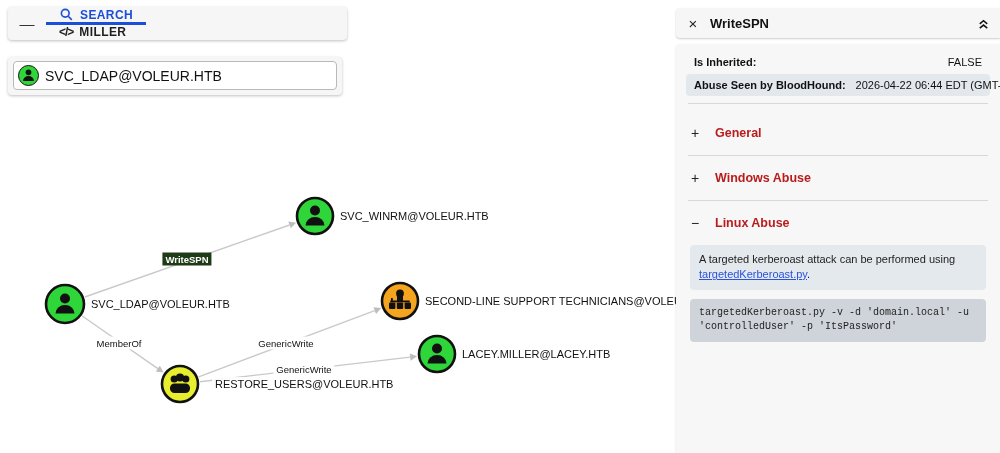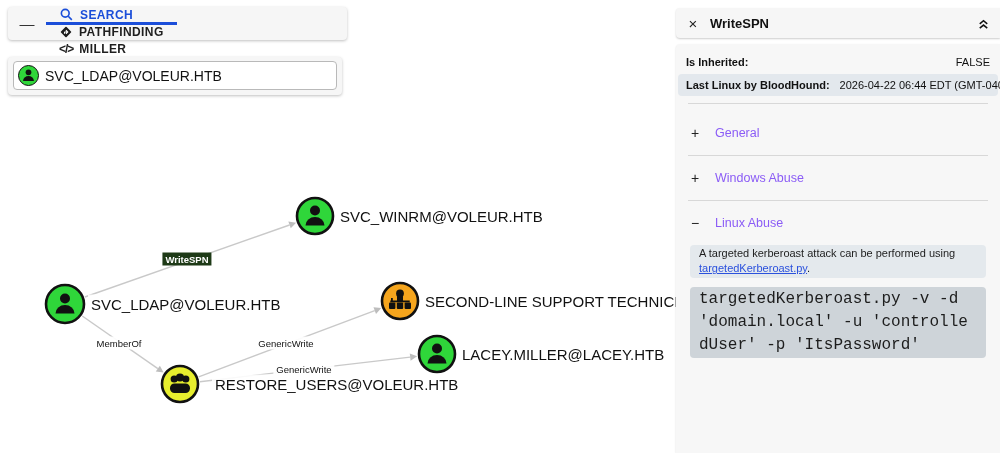--- a/index.html
+++ b/index.html
@@ -8,21 +8,21 @@
     --edge:#c9c9c9; --edgehl:#1e3a17;
   }
   *{box-sizing:border-box;margin:0;padding:0;}
   html,body{width:1000px;height:453px;overflow:hidden;background:#fff;
     font-family:"Liberation Sans",sans-serif;color:#1d1d1d;}
   .stage{position:relative;width:1000px;height:453px;background:#fff;}
 
   
   .graph-wrap{position:absolute;left:0;top:0;width:676px;height:453px;}
   .graph-wrap svg{position:absolute;left:0;top:0;}
-  .node-label{position:absolute;transform:translateY(-50%);font-size:15px;
+  .node-label{position:absolute;transform:translateY(-50%);font-size:11px;
     background:rgba(255,255,255,.88);padding:1px 3px;white-space:nowrap;color:#111;}
   .edge-label{position:absolute;transform:translate(-50%,-50%);font-size:9.5px;
     background:rgba(255,255,255,.92);padding:1px 3px;white-space:nowrap;color:#111;}
   .edge-label.hl{background:var(--edgehl);color:#fff;font-weight:bold;}
 
   
   .tabs-card{position:absolute;left:8px;top:7px;width:339px;height:33px;background:var(--card);
     border-radius:4px;box-shadow:0 1px 3px rgba(0,0,0,.25);display:flex;align-items:stretch;z-index:5;}
   .min-btn{width:38px;display:flex;align-items:center;justify-content:center;cursor:pointer;
     font-size:15px;color:#333;border:none;background:transparent;}
@@ -46,32 +46,32 @@
   .panel-header{position:absolute;left:676px;top:8px;width:324px;height:30px;background:var(--card);
     border-radius:4px 0 0 4px;box-shadow:0 1px 2px rgba(0,0,0,.2);display:flex;align-items:center;}
   .close-btn{width:34px;text-align:center;font-size:15px;color:#222;cursor:pointer;border:none;background:transparent;}
   .panel-title{font-size:13px;font-weight:bold;color:#111;}
   .header-spacer{flex:1;}
   .collapse-btn{width:34px;display:flex;align-items:center;justify-content:center;cursor:pointer;
     border:none;background:transparent;}
 
   .panel-body{position:absolute;left:676px;top:44px;width:324px;height:409px;background:var(--panelbg);
     border-radius:4px 0 0 0;box-shadow:0 1px 2px rgba(0,0,0,.15);overflow:hidden;padding-top:6px;}
-  .kv-row{margin:1px 2px;padding:5px 8px;display:flex;justify-content:space-between;gap:10px;
+  .kv-row{margin:1px 10px;padding:5px 8px;display:flex;justify-content:space-between;gap:10px;
     font-size:11px;border-radius:4px;align-items:baseline;}
   .kv-row.shaded{background:var(--shadedrow);}
   .kv-label{font-weight:bold;color:#111;white-space:nowrap;}
   .kv-value{color:#111;text-align:center;white-space:nowrap;}
   .divider{height:1px;background:var(--divider);margin:7px 12px;}
   .section-row{display:flex;align-items:center;gap:13px;padding:15px 12px;cursor:pointer;}
   .section-toggle{width:14px;font-size:14px;color:#222;text-align:center;line-height:1;}
-  .section-label{font-size:12.5px;font-weight:normal;color:#8b5cf6;}
-  .note{margin:0 14px 9px;background:var(--note);border-radius:4px;padding:1px 9px;
+  .section-label{font-size:12.5px;font-weight:bold;color:#b91c1c;}
+  .note{margin:0 14px 9px;background:var(--note);border-radius:4px;padding:7px 9px;
     font-size:11px;line-height:1.4;color:#1d1d1d;}
-  .note.code{background:var(--codebg);font-family:"Liberation Mono",monospace;font-size:16px;
+  .note.code{background:var(--codebg);font-family:"Liberation Mono",monospace;font-size:10px;
     line-height:1.45;word-break:break-all;}
   .note a{color:var(--link);text-decoration:underline;}
 </style>
 </head>
 <body>
 
 <div class="stage">
 
   <div class="graph-wrap" id="graph">
       <svg width="676" height="453">
@@ -155,29 +155,20 @@
           <span class="tab-icon">
             <svg width="15" height="15" viewBox="0 0 24 24">
               <circle cx="10" cy="10" r="6.2" fill="none" stroke="currentColor" stroke-width="2.6"></circle>
               <line x1="14.8" y1="14.8" x2="20.5" y2="20.5" stroke="currentColor" stroke-width="2.6"></line>
             </svg>
           </span>
           <span>SEARCH</span>
         </div>
         <div class="tab">
           <span class="tab-icon">
-            <svg width="14" height="14" viewBox="0 0 24 24">
-              <rect x="5.2" y="5.2" width="13.6" height="13.6" rx="1.5" transform="rotate(45 12 12)" fill="#1d1d1d"></rect>
-              <path d="M8.5 14.8v-2.4c0-.9.6-1.4 1.4-1.4h2.8l-1.5-1.5 1.3-1.3 3.8 3.8-3.8 3.8-1.3-1.3 1.5-1.5h-2.4v1.8z" fill="#fff"></path>
-            </svg>
-          </span>
-          <span>PATHFINDING</span>
-        </div>
-        <div class="tab">
-          <span class="tab-icon">
             <span class="code-glyph">&lt;/&gt;</span>
           </span>
           <span>MILLER</span>
         </div>
       </div>
   </div>
 
   <div class="search-card">
     <div class="search-input">
       <span class="search-chip-icon" id="search-chip" style="background: rgb(47, 214, 58); border: 1.5px solid rgb(17, 17, 17);">
@@ -206,21 +197,21 @@
     </button>
   </div>
 
   <div class="panel-body">
     <div id="kv-rows">
         <div class="kv-row">
           <span class="kv-label">Is Inherited:</span>
           <span class="kv-value">FALSE</span>
         </div>
         <div class="kv-row shaded">
-          <span class="kv-label">Last Linux by BloodHound:</span>
+          <span class="kv-label">Abuse Seen by BloodHound:</span>
           <span class="kv-value">2026-04-22 06:44 EDT (GMT-0400)</span>
         </div>
       </div>
     <div class="divider"></div>
     <div id="sections">
         <div class="section-row">
           <span class="section-toggle">+</span>
           <span class="section-label">General</span>
         </div>
         <div class="divider" style="margin: 0px 12px;"></div>

